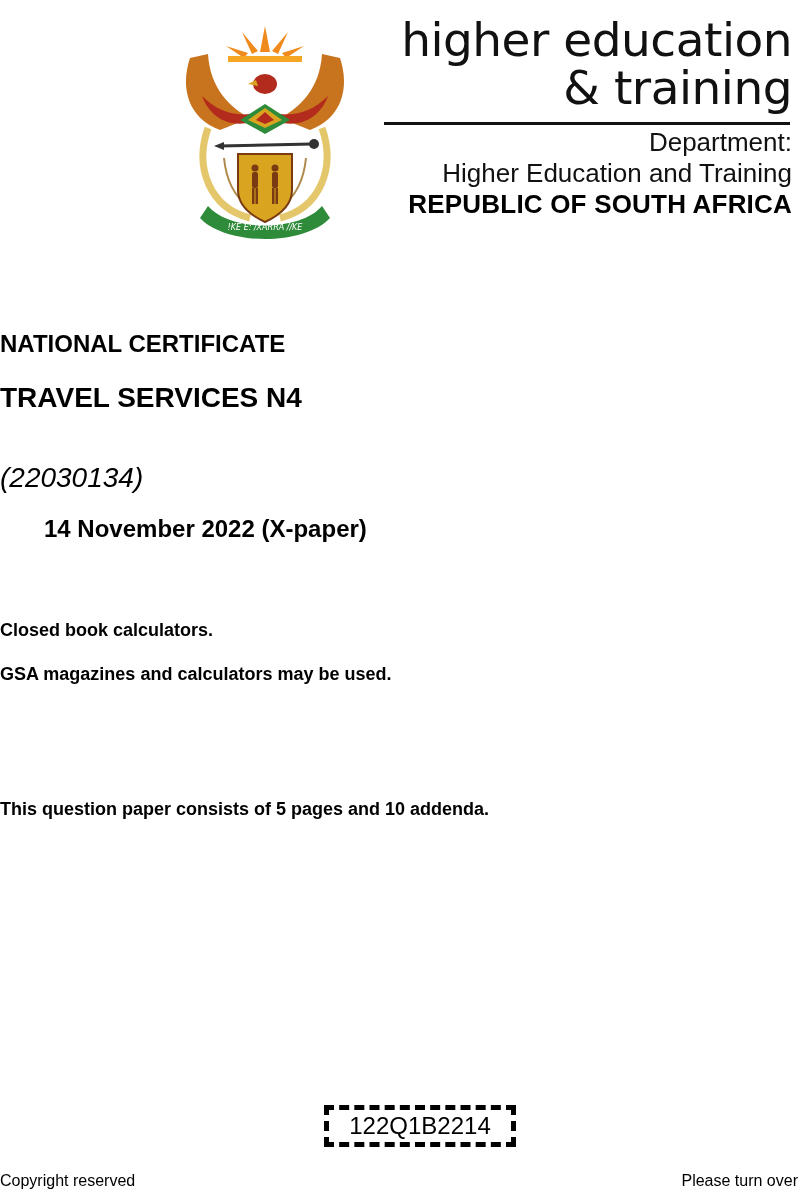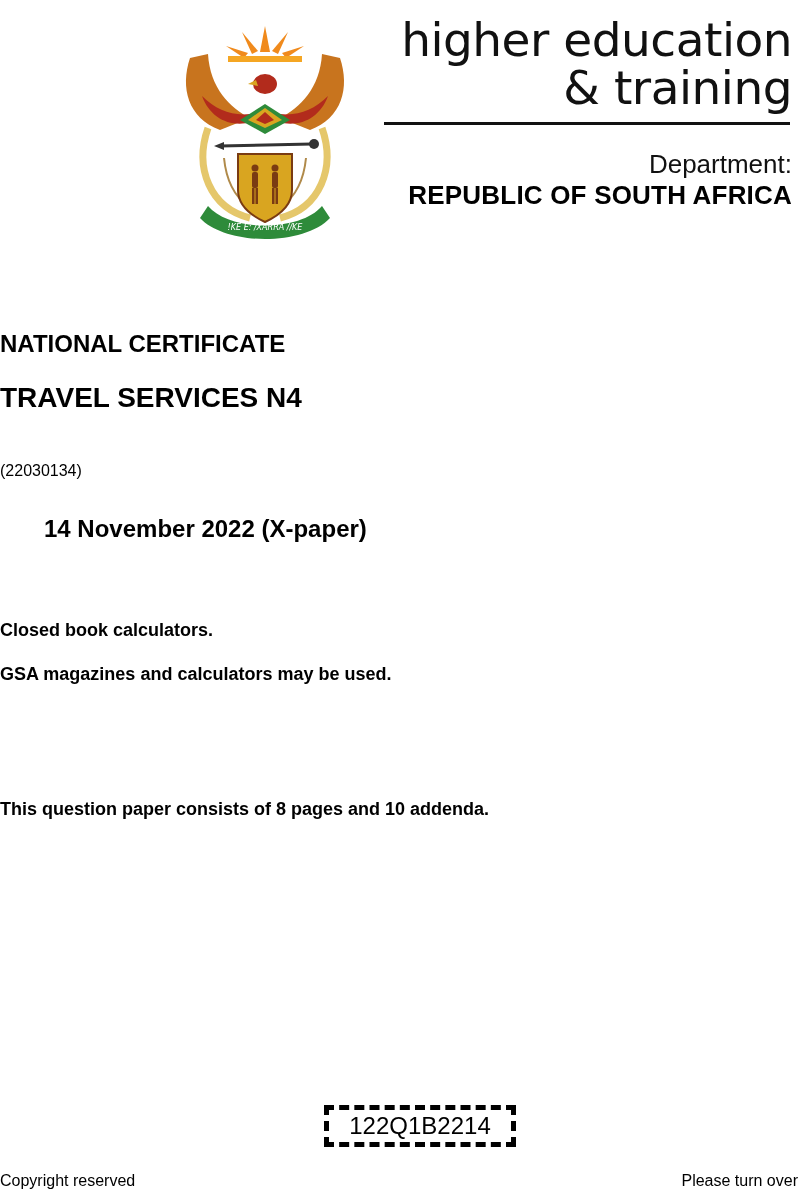--- a/index.html
+++ b/index.html
@@ -43,38 +43,38 @@
       background: #111;
       margin-top: 12px;
       width: 406px;
     }
     .dept-label, .dept-name {
       font-family: "Liberation Sans", sans-serif;
       font-size: 26px;
       line-height: 31px;
       color: #111;
     }
-    .dept-label { margin-top: 24px; }
+    .dept-label { margin-top: 2px; }
     .dept-country {
       font-family: "Liberation Sans", sans-serif;
       font-size: 26px;
       line-height: 31px;
       font-weight: bold;
       color: #000000;
       letter-spacing: 0.2px;
     }
     .center {
       position: absolute;
       left: 0;
       width: 800px;
       text-align: left;
     }
     .t-cert { top: 330px; font-size: 24px; font-weight: bold; }
     .t-subject { top: 382px; font-size: 28px; font-weight: bold; }
-    .t-code { top: 462px; font-size: 16px; }
+    .t-code { top: 462px; font-size: 28px; font-style: italic; }
     .t-date { top: 514px; font-size: 24px; font-weight: bold; line-height: 30px; padding-left: 44px; }
     .t-closed { top: 620px; font-size: 18px; font-weight: bold; }
     .t-gsa { top: 664px; font-size: 18px; font-weight: bold; }
     .t-pages { top: 799px; font-size: 18px; font-weight: bold; }
     .code-box {
       position: absolute;
       left: 324px;
       top: 1105px;
       width: 192px;
       height: 42px;
@@ -152,32 +152,33 @@
     <path d="M28,188 C50,214 120,214 142,188 L150,200 C124,228 46,228 20,200 Z" fill="#2e8b3a"></path>
     <text x="85" y="212" font-family="DejaVu Sans, sans-serif" font-size="8" fill="#ffffff" text-anchor="middle" font-style="italic">!KE E: /XARRA //KE</text>
   </svg>
 </div>
 
 <div class="brand">
   <div class="brand-title">higher education</div>
   <div class="brand-title">&amp; training</div>
   <div class="brand-rule"></div>
   <div class="dept-label">Department:</div>
+  <div class="dept-name">Higher Education and Training</div>
   <div class="dept-country">REPUBLIC OF SOUTH AFRICA</div>
 </div>
 
 <div class="center t-cert">NATIONAL CERTIFICATE</div>
 <div class="center t-subject">TRAVEL SERVICES N4</div>
 <div class="center t-code">(22030134)</div>
 <div class="center t-date">
   <div>14 November 2022 (X-paper)</div>
 </div>
 
 <div class="center t-closed">Closed book calculators.</div>
 <div class="center t-gsa">GSA magazines and calculators may be used.</div>
-<div class="center t-pages">This question paper consists of 8 pages and 10 addenda.</div>
+<div class="center t-pages">This question paper consists of 5 pages and 10 addenda.</div>
 
 <div class="code-box">
   <span>122Q1B2214</span>
 </div>
 
 <div class="footer-left">Copyright reserved</div>
 <div class="footer-right">Please turn over</div>
 
 </body></html>

